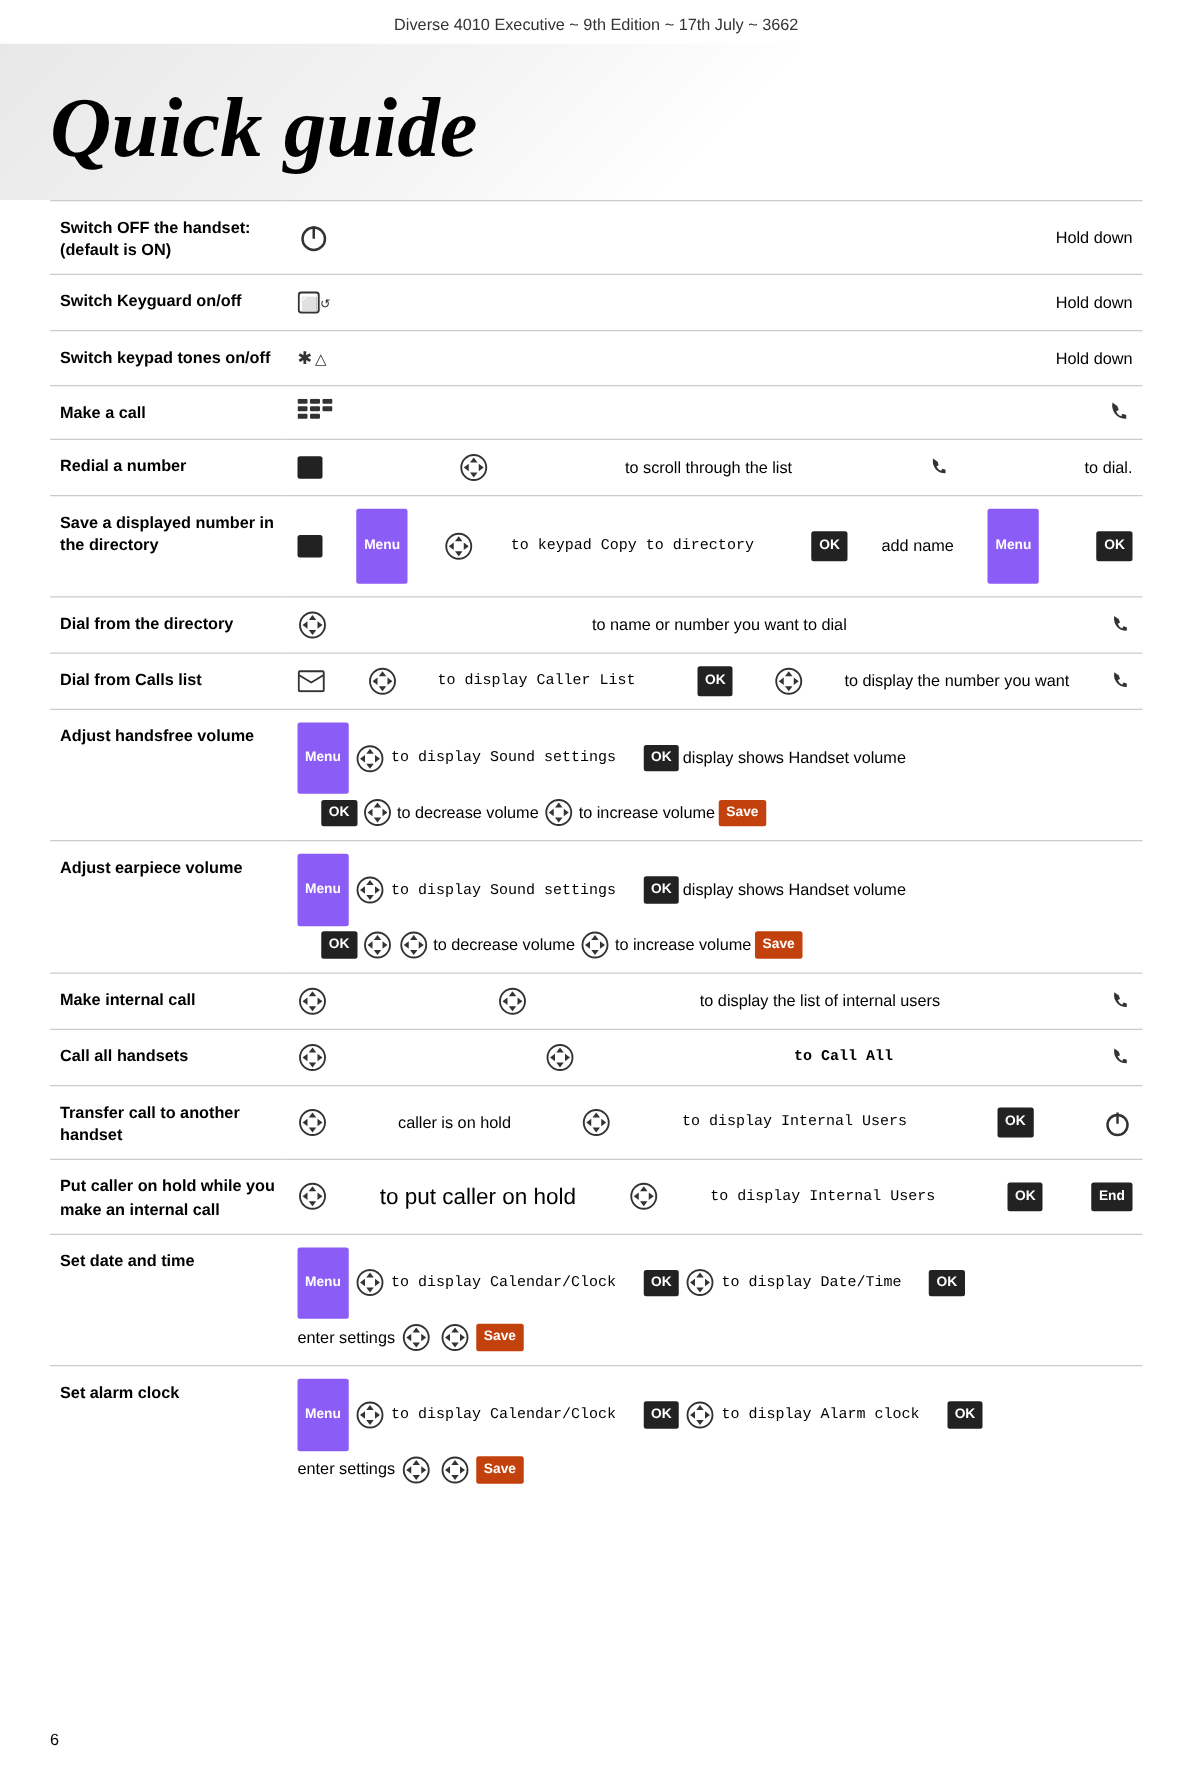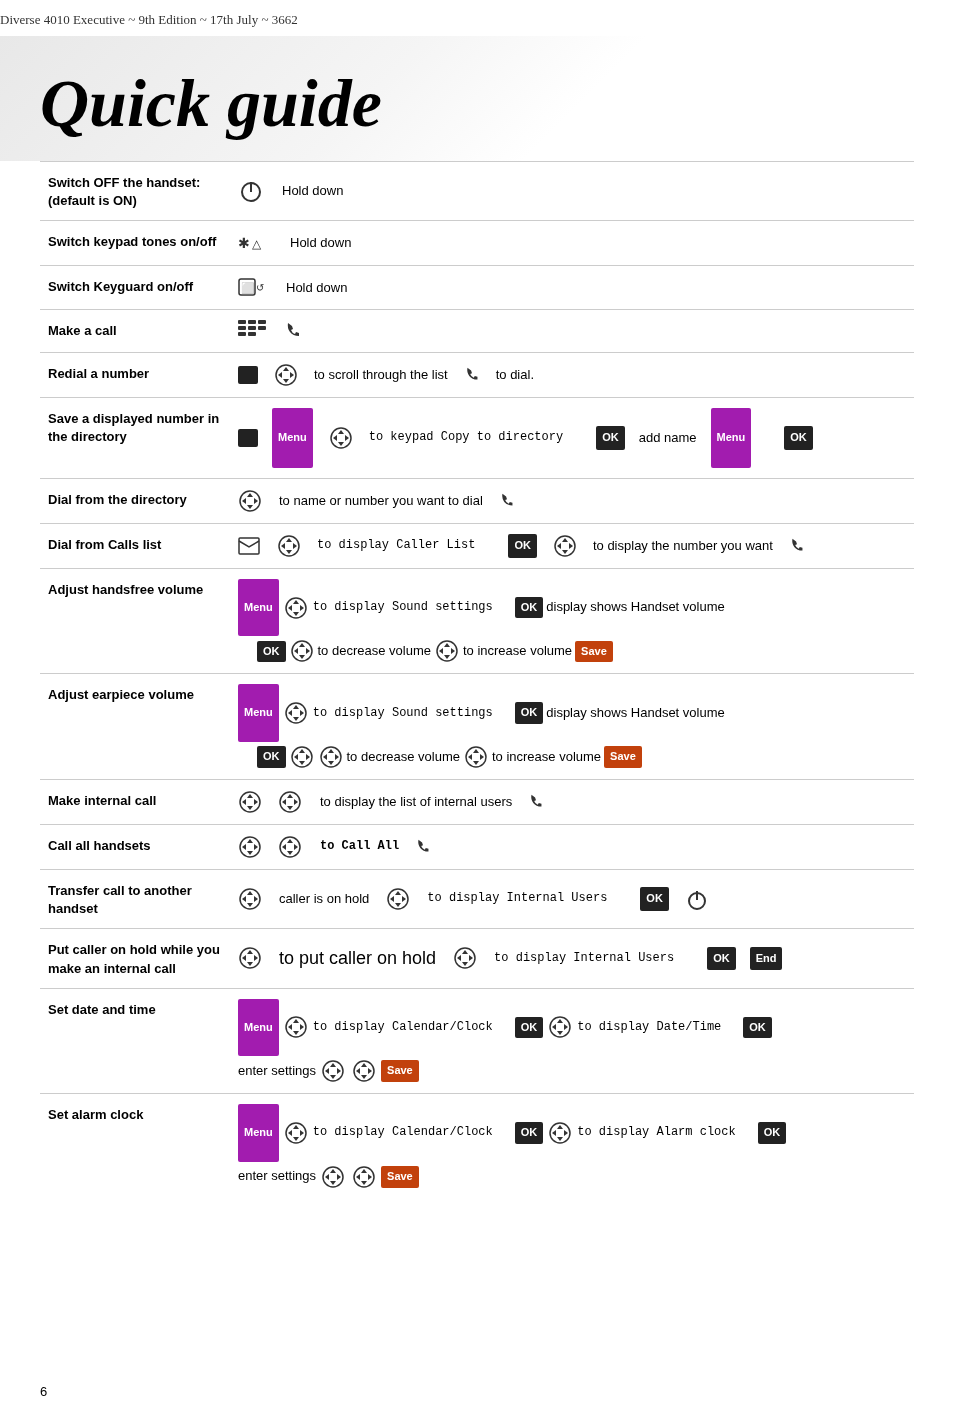--- a/index.html
+++ b/index.html
@@ -5,26 +5,25 @@
     * { box-sizing: border-box; margin: 0; padding: 0; }
     body {
       font-family: Arial, Helvetica, sans-serif;
       background: #fff;
       color: #000;
       width: 954px;
       min-height: 1419px;
       position: relative;
     }
     .page-header {
-      text-align: left;
+      text-align: center;
       font-size: 13px;
       padding: 12px 0 8px 0;
       color: #333;
       border-bottom: none;
-      font-family: Liberation Serif, serif;
     }
     .title-area {
       padding: 30px 40px 20px 40px;
       background: linear-gradient(135deg, #e8e8e8 0%, #f5f5f5 40%, #fff 60%);
     }
     .title-area h1 {
       font-family: Georgia, 'Times New Roman', serif;
       font-style: italic;
       font-weight: bold;
       font-size: 68px;
@@ -70,21 +69,21 @@
       color: #fff;
       font-weight: bold;
       font-size: 11px;
       padding: 2px 6px;
       border-radius: 2px;
       vertical-align: middle;
       margin-left: 19px;
     }
     .btn-menu {
       display: inline-block;
-      background: #a21caf;
+      background: #8b5cf6;
       color: #fff;
       font-weight: bold;
       font-size: 11px;
       padding: 20px 6px;
       border-radius: 2px;
       vertical-align: middle;
     }
     .btn-save {
       display: inline-block;
       background: #c2410c;
@@ -116,20 +115,21 @@
       background: #222;
       vertical-align: middle;
       border-radius: 2px;
     }
     .inline-row {
       display: flex;
       align-items: center;
       flex-wrap: wrap;
       gap: 14px;
       line-height: 1.8;
+      justify-content: space-between;
     }
     .row-line {
       display: flex;
       align-items: center;
       flex-wrap: wrap;
       gap: 3px;
     }
   </style>
 </head>
 <body>
@@ -155,40 +155,40 @@
               <circle cx="13" cy="14" r="9" fill="none" stroke="#333" stroke-width="2"></circle>
               <line x1="13" y1="4" x2="13" y2="14" stroke="#333" stroke-width="2"></line>
               <path d="M8 7.5 A9 9 0 0 0 13 23" fill="none" stroke="none"></path>
             </svg>
             <span style="font-size:13px;">Hold down</span>
           </div>
         </td>
       </tr>
 
       <tr>
-        <td class="label-col">Switch keypad tones on/off</td>
-        <td class="content-col">
-          <div class="inline-row">
-            <svg width="34" height="22" viewBox="0 0 34 22" style="vertical-align:middle;margin-right:4px;">
-              <text x="0" y="16" font-size="14" fill="#333">✱</text>
-              <text x="14" y="16" font-size="12" fill="#333">△</text>
-            </svg>
-            <span style="font-size:13px;">Hold down</span>
-          </div>
-        </td>
-      </tr>
-
-      <tr>
         <td class="label-col">Switch Keyguard on/off</td>
         <td class="content-col">
           <div class="inline-row">
             <svg width="30" height="22" viewBox="0 0 30 22" style="vertical-align:middle;margin-right:4px;">
               <rect x="1" y="3" width="16" height="16" rx="2" fill="none" stroke="#333" stroke-width="1.5"></rect>
               <text x="3" y="16" font-size="11" fill="#333">⬜</text>
               <text x="18" y="15" font-size="10" fill="#333">↺</text>
+            </svg>
+            <span style="font-size:13px;">Hold down</span>
+          </div>
+        </td>
+      </tr>
+
+      <tr>
+        <td class="label-col">Switch keypad tones on/off</td>
+        <td class="content-col">
+          <div class="inline-row">
+            <svg width="34" height="22" viewBox="0 0 34 22" style="vertical-align:middle;margin-right:4px;">
+              <text x="0" y="16" font-size="14" fill="#333">✱</text>
+              <text x="14" y="16" font-size="12" fill="#333">△</text>
             </svg>
             <span style="font-size:13px;">Hold down</span>
           </div>
         </td>
       </tr>
 
       <tr>
         <td class="label-col">Make a call</td>
         <td class="content-col">
           <div class="inline-row">

